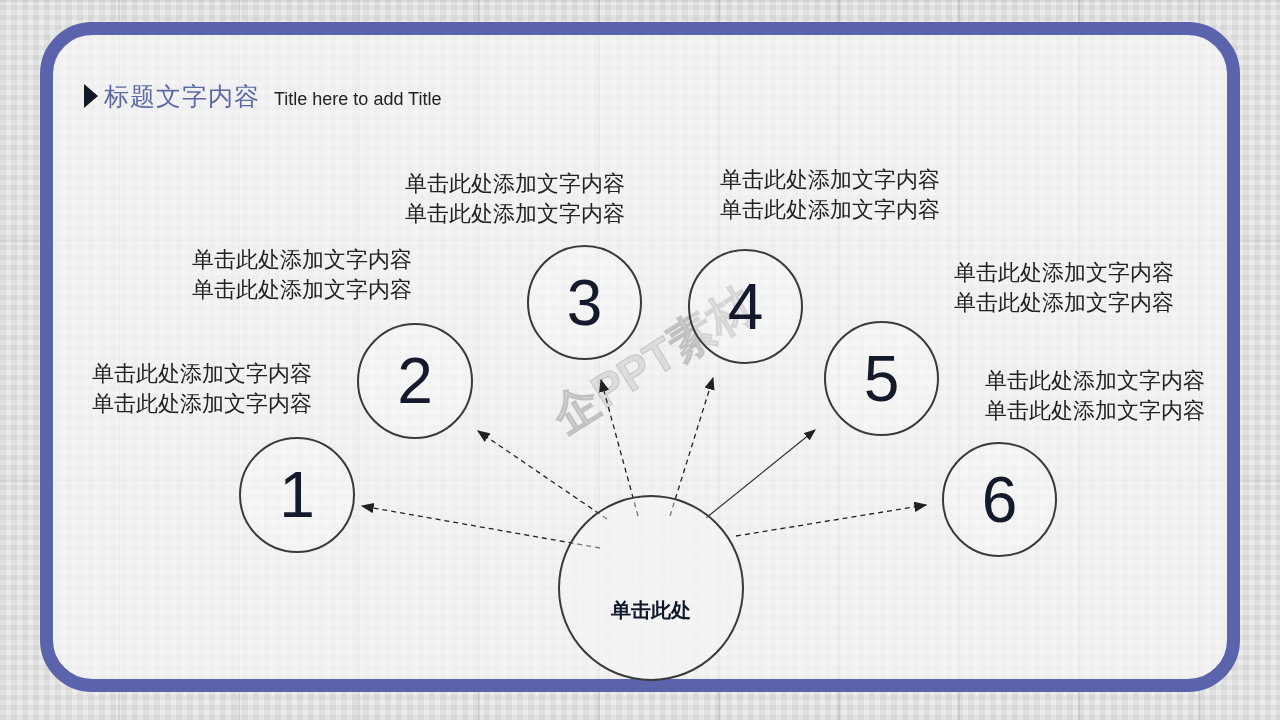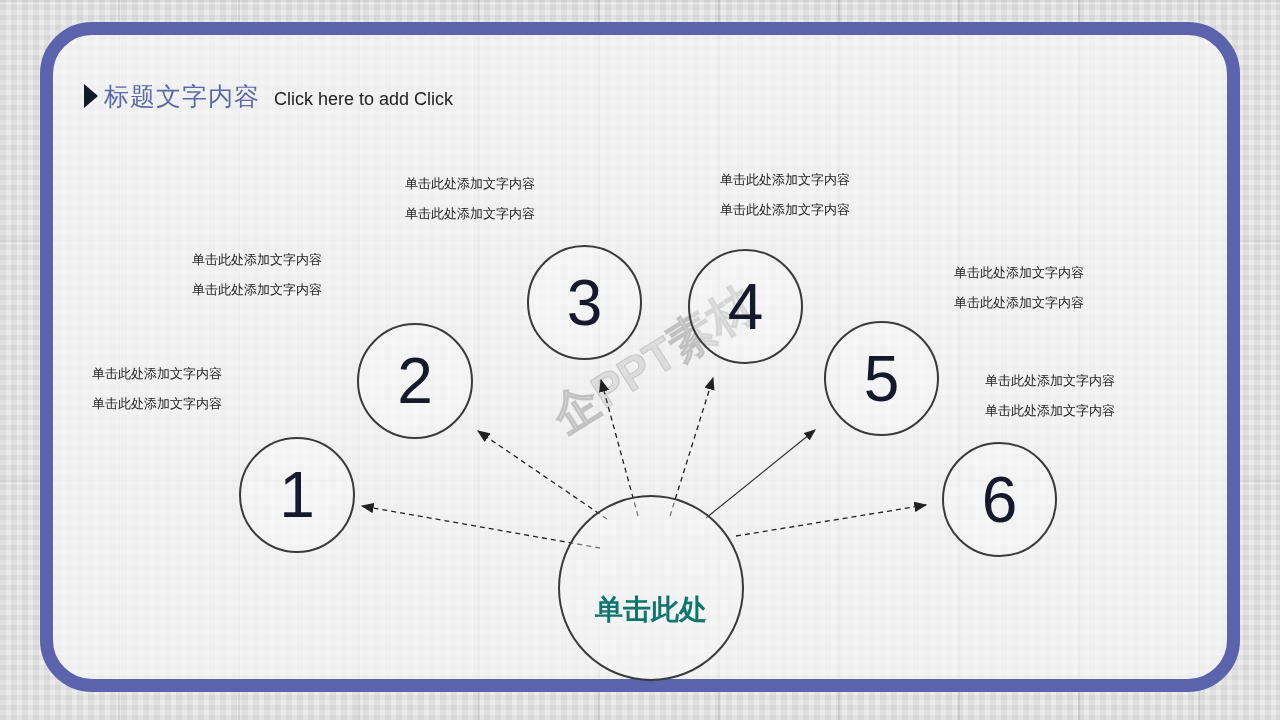--- a/index.html
+++ b/index.html
@@ -28,54 +28,54 @@
       display: flex; align-items: center; margin-top: 21px;
     }
     .title-tri {
       width: 0; height: 0; border-top: 12px solid transparent; border-bottom: 12px solid transparent;
       border-left: 14px solid #121a2a; margin-right: 6px;
     }
     .title-cn { font-size: 25px; color: #5b69a6; letter-spacing: 1px; }
     .title-en { font-family: "Liberation Sans", sans-serif; font-size: 18px; color: #222; margin-left: 14px; margin-top: 6px; }
 
     .txt {
-      position: absolute; font-size: 13px; line-height: 30px; color: #222; white-space: nowrap;
+      position: absolute; font-size: 22px; line-height: 30px; color: #222; white-space: nowrap;
     }
     .circle {
       position: absolute; border: 2px solid #3a3a3a; border-radius: 50%;
       display: flex; align-items: center; justify-content: center; box-sizing: border-box;
       font-family: "Liberation Sans", sans-serif; font-size: 64px; color: #141a2c;
       background: rgba(248,248,248,0.35);
     }
     .center-circle {
       position: absolute; left: 558px; top: 495px; width: 186px; height: 186px;
       border: 2px solid #3a3a3a; border-radius: 50%; box-sizing: border-box;
       display: flex; align-items: center; justify-content: center; text-align: center;
       background: rgba(248,248,248,0.4);
     }
-    .center-text { font-size: 28px; font-weight: bold; line-height: 40px; color: #0f766e; margin-top: 43px; }
+    .center-text { font-size: 20px; font-weight: bold; line-height: 40px; color: #0f172a; margin-top: 43px; }
     svg.arrows { position: absolute; left: 0; top: 0; pointer-events: none; }
     .watermark {
       position: absolute; left: 540px; top: 330px; font-size: 46px; color: rgba(160,160,160,0.25);
       transform: rotate(-32deg); font-weight: bold; font-family: "Liberation Sans", sans-serif;
       -webkit-text-stroke: 1px rgba(140,140,140,0.35);
     }
   </style>
 </head>
 <body>
 
 <div class="bg"></div>
 <div class="frame"></div>
 
 <div class="watermark">企PPT素材</div>
 
 <div class="title-row">
   <span class="title-tri"></span>
   <span class="title-cn">标题文字内容</span>
-  <span class="title-en">Click here to add Click</span>
+  <span class="title-en">Title here to add Title</span>
 </div>
 
 <svg class="arrows" width="1280" height="720">
   <defs>
     <marker id="ah" markerWidth="10" markerHeight="8" refX="9" refY="4" orient="auto">
       <path d="M0,0 L10,4 L0,8 z" fill="#222"></path>
     </marker>
   </defs>
   <line x1="600" y1="548" x2="362" y2="506" stroke="#222" stroke-width="1.3" stroke-dasharray="5,4" marker-end="url(#ah)"></line>
   <line x1="607" y1="519" x2="478" y2="431" stroke="#222" stroke-width="1.3" stroke-dasharray="5,4" marker-end="url(#ah)"></line>

